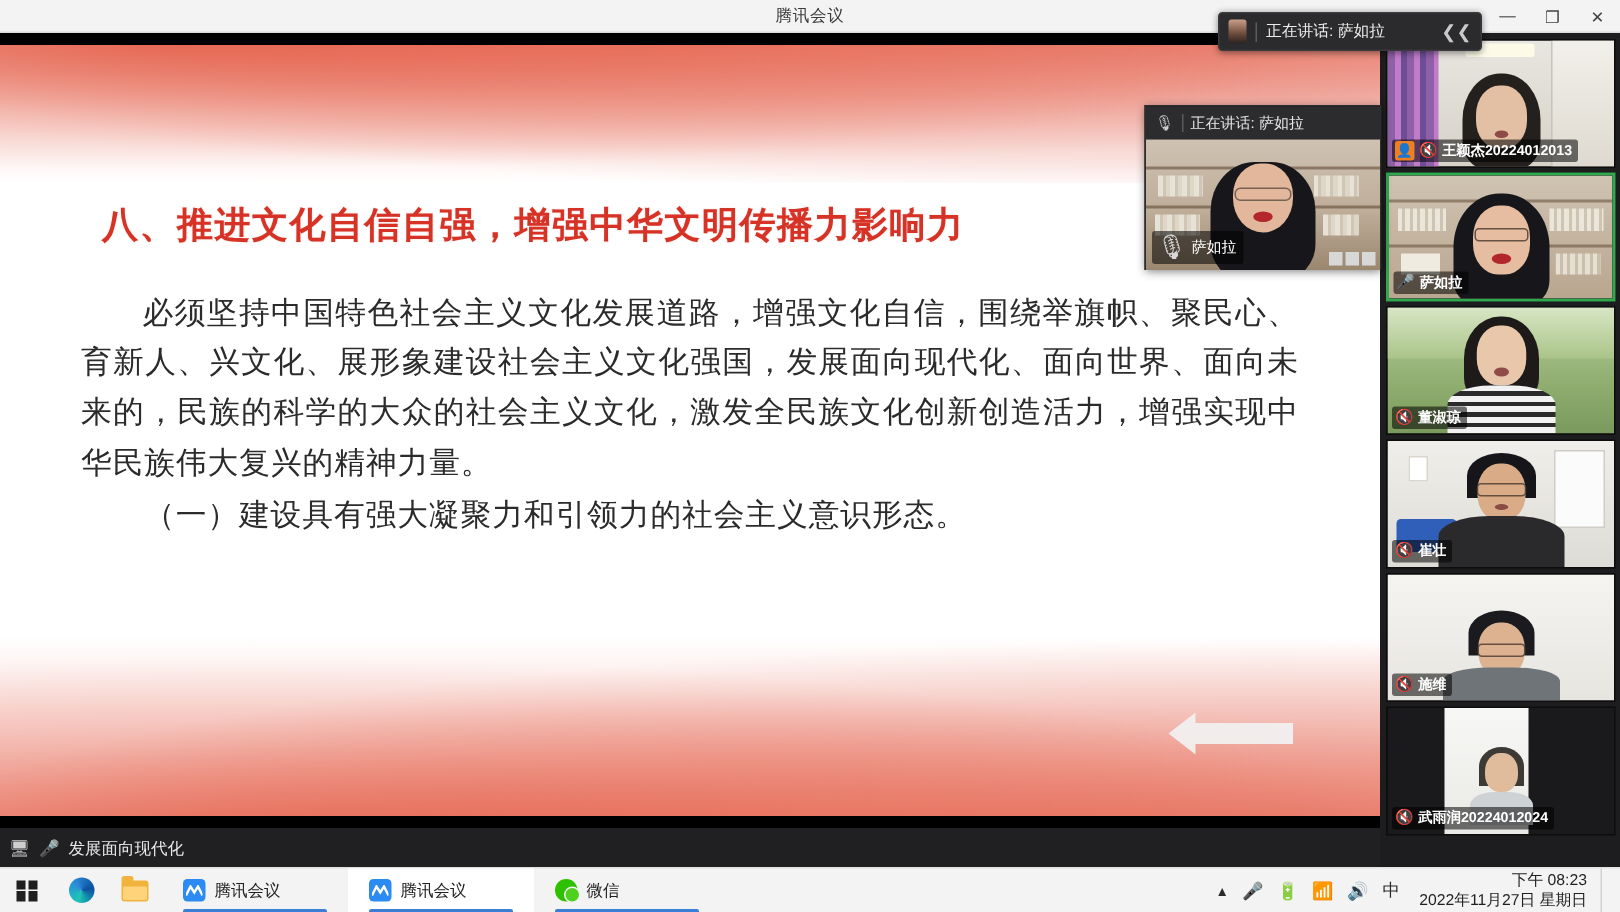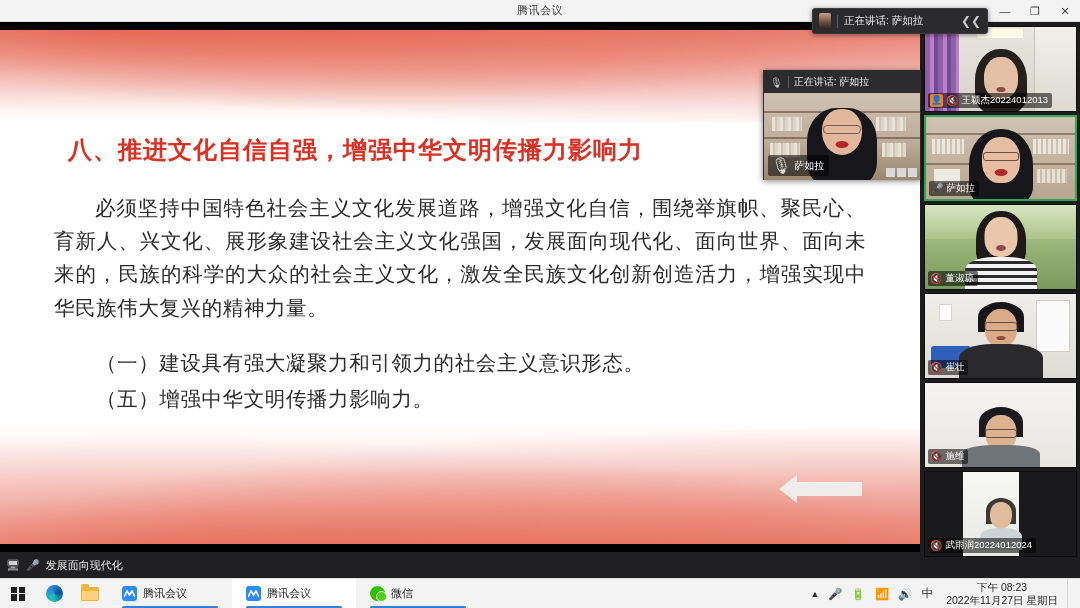--- a/index.html
+++ b/index.html
@@ -67,21 +67,21 @@
     padding-left: 38px; letter-spacing: 1px;
     text-shadow: 0 0 1px rgba(214,51,38,.25);
   }
   .slide-para {
     margin-top: 26px; padding: 0 24px 0 24px;
     font-family: "DejaVu Serif", "Liberation Serif", serif;
     font-size: 20.5px; line-height: 1.62; color: #2b2b2b;
     text-align: justify; text-indent: 2em; letter-spacing: .6px;
   }
   .slide-list {
-    margin-top: 20px; padding-left: 66px;
+    padding-left: 66px;
     font-family: "DejaVu Serif", "Liberation Serif", serif;
     font-size: 20.5px; line-height: 1.78; color: #2b2b2b; letter-spacing: .6px;
   }
   .slide-list div { white-space: nowrap; }
   .slide-arrow {
     position: absolute; right: 58px; bottom: 48px; z-index: 4;
     width: 66px; height: 14px; background: #f2f2f2; opacity: .92;
   }
   .slide-arrow::before {
     content: ""; position: absolute; left: -17px; top: -7px;
@@ -178,21 +178,21 @@
   }
   .tile .badge .host-ico {
     width: 13px; height: 13px; background: #ef8022; border-radius: 2px;
     display: flex; align-items: center; justify-content: center;
     font-size: 9px; color: #fff; line-height: 1;
   }
   .tile .badge .mic-ico { font-size: 10px; line-height: 1; }
   .tile .badge .mic-ico.muted { color: #e2574c; }
   .tile .badge .mic-ico.on { color: #44c767; }
   .tile .badge .nm {
-    font-size: 9.5px; color: #fff; white-space: nowrap; overflow: hidden; text-overflow: ellipsis;
+    font-size: 9.5px; color: #fff; white-space: nowrap; overflow: hidden; text-overflow: ellipsis; font-weight: bold;
   }
   .tile .scene { position: absolute; inset: 0; }
   .tile .head {
     position: absolute; left: 50%; transform: translateX(-50%);
     border-radius: 46% 46% 44% 44%;
   }
   .tile .hair {
     position: absolute; left: 50%; transform: translateX(-50%);
     border-radius: 48% 48% 30% 30%;
   }
@@ -252,21 +252,21 @@
     content:""; position:absolute; right:-2px; bottom:-1px; width:9px; height:9px;
     border-radius:50%; background:#4fd01f; border:1px solid #f3f3f3;
   }
   .tb-task .lbl { font-size: 11px; color: #1f1f1f; white-space: nowrap; }
   .tb-task .underline {
     position: absolute; left: 14px; right: 14px; bottom: 0; height: 2.5px;
     background: #3a7fd5; border-radius: 2px;
   }
   .tray { margin-left: auto; display: flex; align-items: center; gap: 9px; padding-right: 8px; }
   .tray .t-ico { font-size: 11.5px; color: #2b2b2b; }
-  .tray .clock { text-align: center; line-height: 1.15; padding-left: 4px; }
+  .tray .clock { text-align: right; line-height: 1.15; padding-left: 4px; }
   .tray .clock .t { font-size: 10.5px; color: #1f1f1f; }
   .tray .clock .d { font-size: 10.5px; color: #1f1f1f; }
   .tray .showdesk { width: 5px; height: 30px; border-left: 1px solid #d2d2d2; }
 </style>
 </head>
 <body>
 
 <div id="app">
 
   <div class="titlebar">
@@ -278,21 +278,20 @@
     </div>
   </div>
 
   <div class="stage">
     <div class="slide">
       <div class="slide-body">
         <div class="slide-title">八、推进文化自信自强，增强中华文明传播力影响力</div>
         <div class="slide-para">必须坚持中国特色社会主义文化发展道路，增强文化自信，围绕举旗帜、聚民心、育新人、兴文化、展形象建设社会主义文化强国，发展面向现代化、面向世界、面向未来的，民族的科学的大众的社会主义文化，激发全民族文化创新创造活力，增强实现中华民族伟大复兴的精神力量。</div>
         <div class="slide-list">
           <div>（一）建设具有强大凝聚力和引领力的社会主义意识形态。</div>
-          <div>（五）增强中华文明传播力影响力。</div>
         </div>
       </div>
       <div class="slide-arrow"></div>
     </div>
   </div>
 
   <div class="float-video">
     <div class="fv-head">
       <span class="mic-glyph">🎙</span>
       <span class="divider"></span>

